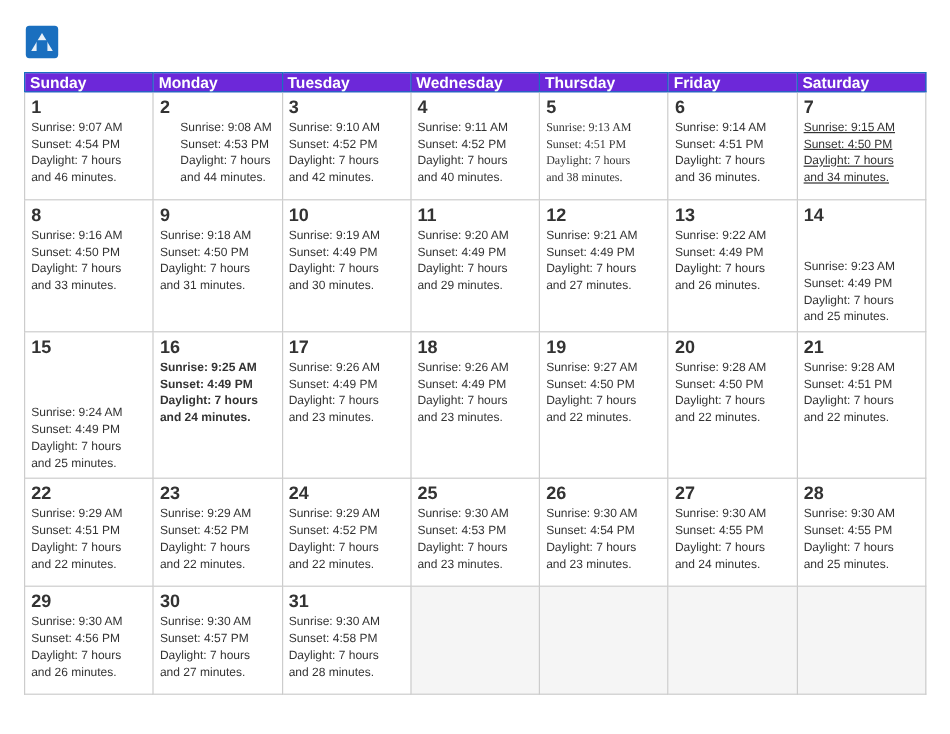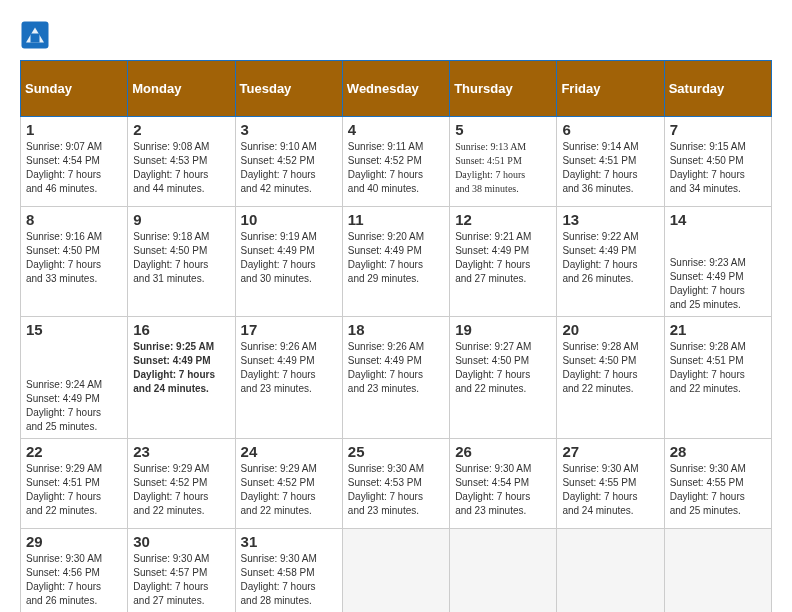--- a/index.html
+++ b/index.html
@@ -46,25 +46,25 @@
     .location {
       font-size: 16px;
       color: #555;
     }
     table {
       width: 100%;
       border-collapse: collapse;
       table-layout: fixed;
     }
     th {
-      background-color: #a16207;
+      background-color: #6d28d9;
       color: #fff;
       font-size: 13px;
       font-weight: bold;
-      padding: 20px 4px;
+      padding: 0 4px;
       text-align: left;
       border: 1px solid #1a6fbf;
     }
     td {
       border: 1px solid #ccc;
       vertical-align: top;
       padding: 4px 5px;
       height: 90px;
       font-size: 10.5px;
       color: #333;
@@ -122,21 +122,21 @@
   <tr>
         <td>
           <span class="day-num">1</span>
           <div class="day-info" style="white-space: pre-line;">Sunrise: 9:07 AM
 Sunset: 4:54 PM
 Daylight: 7 hours
 and 46 minutes.</div>
         </td>
         <td>
           <span class="day-num">2</span>
-          <div class="day-info" style="white-space: pre-line;">Sunrise: 9:08 AM
+          <div class="day-info" style="white-space: pre-line; margin-left: 17px;">Sunrise: 9:08 AM
 Sunset: 4:53 PM
 Daylight: 7 hours
 and 44 minutes.</div>
         </td>
         <td>
           <span class="day-num">3</span>
           <div class="day-info" style="white-space: pre-line;">Sunrise: 9:10 AM
 Sunset: 4:52 PM
 Daylight: 7 hours
 and 42 minutes.</div>
@@ -157,21 +157,21 @@
         </td>
         <td>
           <span class="day-num">6</span>
           <div class="day-info" style="white-space: pre-line;">Sunrise: 9:14 AM
 Sunset: 4:51 PM
 Daylight: 7 hours
 and 36 minutes.</div>
         </td>
         <td>
           <span class="day-num">7</span>
-          <div class="day-info" style="white-space: pre-line;">Sunrise: 9:15 AM
+          <div class="day-info" style="white-space: pre-line; text-decoration: underline;">Sunrise: 9:15 AM
 Sunset: 4:50 PM
 Daylight: 7 hours
 and 34 minutes.</div>
         </td>
       </tr>
       <tr>
         <td>
           <span class="day-num">8</span>
           <div class="day-info" style="white-space: pre-line;">Sunrise: 9:16 AM
 Sunset: 4:50 PM

